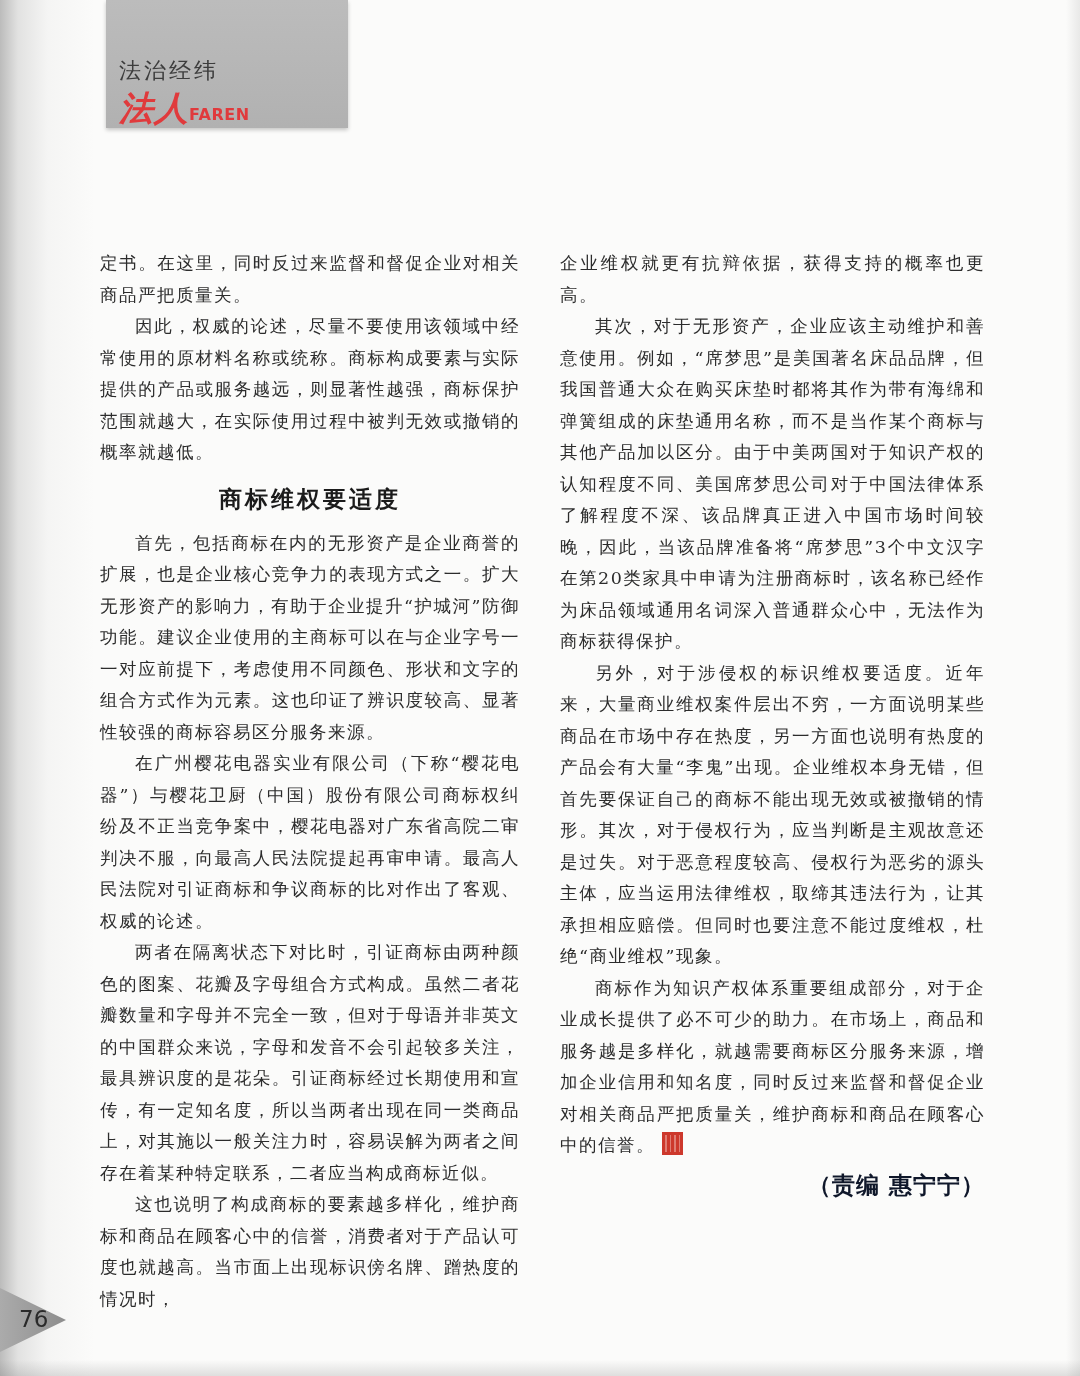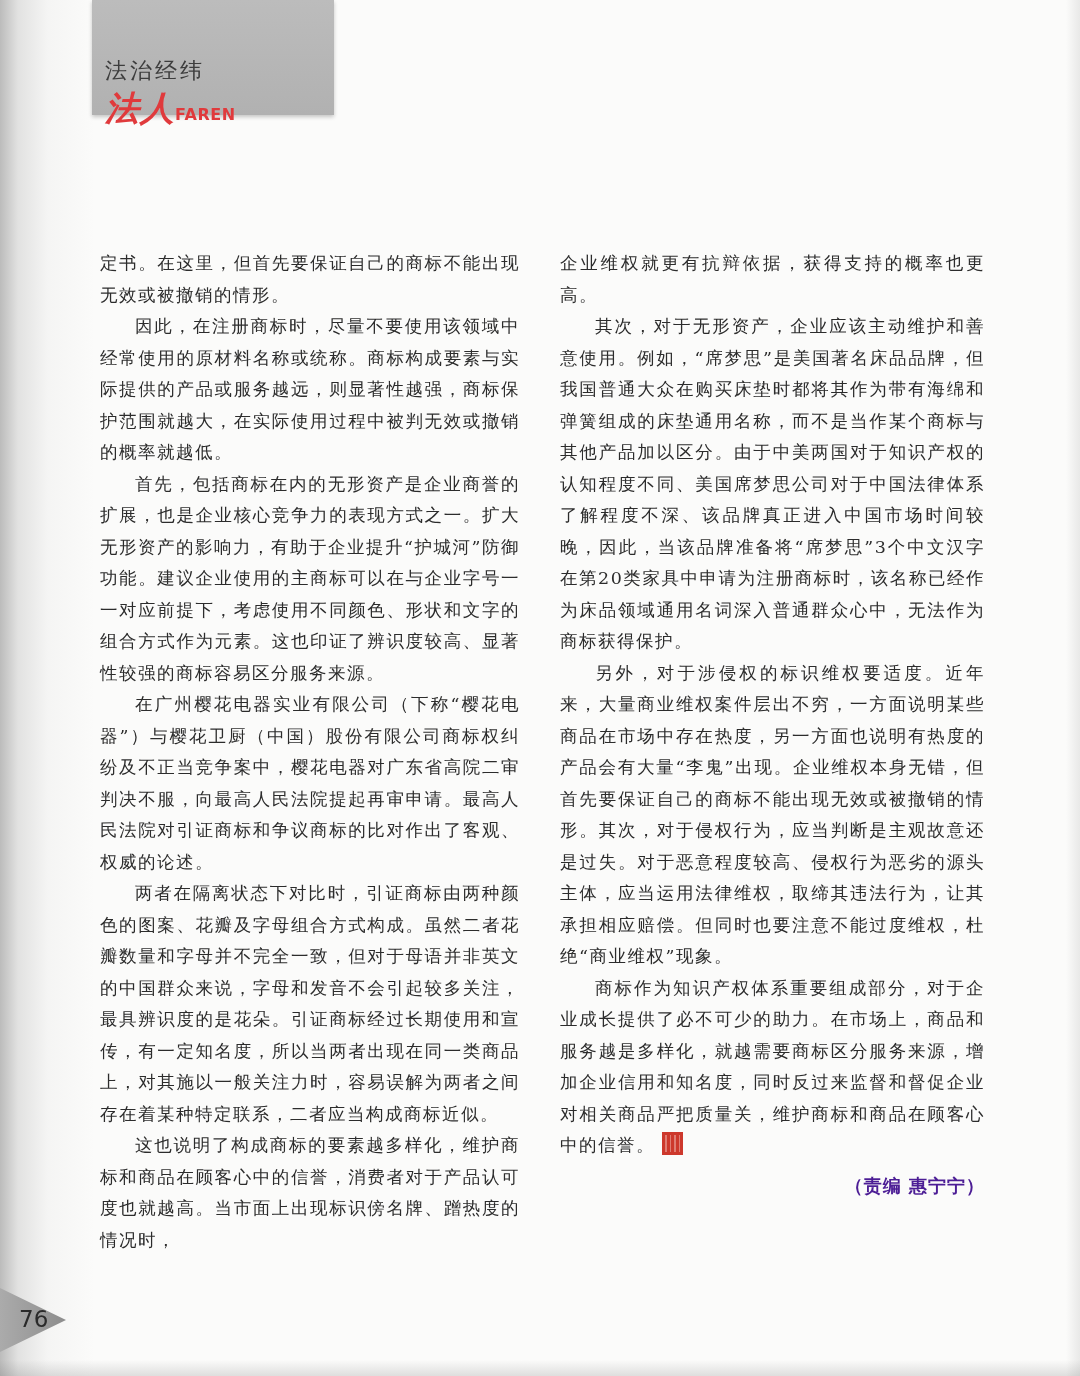--- a/index.html
+++ b/index.html
@@ -26,21 +26,21 @@
     background: linear-gradient(to top, rgba(90,90,90,0.18), rgba(90,90,90,0));
     pointer-events: none;
   }
   .edge-right {
     position: absolute; right: 0; top: 0; bottom: 0; width: 14px;
     background: linear-gradient(to left, rgba(120,120,120,0.14), rgba(120,120,120,0));
     pointer-events: none;
   }
   
   .masthead {
-    position: absolute; left: 92px; top: 0; width: 242px; height: 115px;
+    position: absolute; left: 106px; top: 0; width: 242px; height: 128px;
     background: linear-gradient(180deg, #bcbcbc, #b1b1b1);
     box-shadow: 0 2px 4px rgba(0,0,0,0.22);
   }
   .section-label {
     position: absolute; left: 13px; top: 56px;
     font-family: "DejaVu Sans", sans-serif;
     font-size: 22px; color: #3d3d3d; letter-spacing: 3px;
   }
   .logo { position: absolute; left: 13px; top: 86px; white-space: nowrap; }
   .logo-cn {
@@ -75,23 +75,23 @@
     color: #1b1b1b;
     text-align: center;
     letter-spacing: 3px;
     margin: 15px 0 13px 0;
   }
   .byline {
     margin: 8px 0 0 0;
     text-align: right;
     font-family: "DejaVu Sans", sans-serif;
     font-weight: bold;
-    font-size: 18px;
+    font-size: 23px;
     letter-spacing: 1px;
-    color: #4c1d95;
+    color: #0f172a;
     text-indent: 0;
   }
   
   .seal {
     display: inline-block;
     width: 21px; height: 23px;
     background: #cd382c;
     margin-left: 7px;
     vertical-align: -4px;
     position: relative;
@@ -133,22 +133,23 @@
   <header class="masthead">
     <div class="section-label">法治经纬</div>
     <div class="logo">
       <span class="logo-cn">法人</span><span class="logo-en">FAREN</span>
     </div>
   </header>
 
   <main class="article">
 
     <section class="col col-left">
-      <p class="para no-indent">定书。在这里，但首先要保证自己的商标不能出现无效或被撤销的情形。</p>
-      <p class="para">因此，在注册商标时，尽量不要使用该领域中经常使用的原材料名称或统称。商标构成要素与实际提供的产品或服务越远，则显著性越强，商标保护范围就越大，在实际使用过程中被判无效或撤销的概率就越低。</p>
+      <p class="para no-indent">定书。在这里，同时反过来监督和督促企业对相关商品严把质量关。</p>
+      <p class="para">因此，权威的论述，尽量不要使用该领域中经常使用的原材料名称或统称。商标构成要素与实际提供的产品或服务越远，则显著性越强，商标保护范围就越大，在实际使用过程中被判无效或撤销的概率就越低。</p>
+      <h2 class="subhead">商标维权要适度</h2>
       <p class="para">首先，包括商标在内的无形资产是企业商誉的扩展，也是企业核心竞争力的表现方式之一。扩大无形资产的影响力，有助于企业提升“护城河”防御功能。建议企业使用的主商标可以在与企业字号一一对应前提下，考虑使用不同颜色、形状和文字的组合方式作为元素。这也印证了辨识度较高、显著性较强的商标容易区分服务来源。</p>
       <p class="para">在广州樱花电器实业有限公司（下称“樱花电器”）与樱花卫厨（中国）股份有限公司商标权纠纷及不正当竞争案中，樱花电器对广东省高院二审判决不服，向最高人民法院提起再审申请。最高人民法院对引证商标和争议商标的比对作出了客观、权威的论述。</p>
       <p class="para">两者在隔离状态下对比时，引证商标由两种颜色的图案、花瓣及字母组合方式构成。虽然二者花瓣数量和字母并不完全一致，但对于母语并非英文的中国群众来说，字母和发音不会引起较多关注，最具辨识度的是花朵。引证商标经过长期使用和宣传，有一定知名度，所以当两者出现在同一类商品上，对其施以一般关注力时，容易误解为两者之间存在着某种特定联系，二者应当构成商标近似。</p>
       <p class="para">这也说明了构成商标的要素越多样化，维护商标和商品在顾客心中的信誉，消费者对于产品认可度也就越高。当市面上出现标识傍名牌、蹭热度的情况时，</p>
     </section>
 
     <section class="col col-right">
       <p class="para no-indent">企业维权就更有抗辩依据，获得支持的概率也更高。</p>
       <p class="para">其次，对于无形资产，企业应该主动维护和善意使用。例如，“席梦思”是美国著名床品品牌，但我国普通大众在购买床垫时都将其作为带有海绵和弹簧组成的床垫通用名称，而不是当作某个商标与其他产品加以区分。由于中美两国对于知识产权的认知程度不同、美国席梦思公司对于中国法律体系了解程度不深、该品牌真正进入中国市场时间较晚，因此，当该品牌准备将“席梦思”3个中文汉字在第20类家具中申请为注册商标时，该名称已经作为床品领域通用名词深入普通群众心中，无法作为商标获得保护。</p>
       <p class="para">另外，对于涉侵权的标识维权要适度。近年来，大量商业维权案件层出不穷，一方面说明某些商品在市场中存在热度，另一方面也说明有热度的产品会有大量“李鬼”出现。企业维权本身无错，但首先要保证自己的商标不能出现无效或被撤销的情形。其次，对于侵权行为，应当判断是主观故意还是过失。对于恶意程度较高、侵权行为恶劣的源头主体，应当运用法律维权，取缔其违法行为，让其承担相应赔偿。但同时也要注意不能过度维权，杜绝“商业维权”现象。</p>

